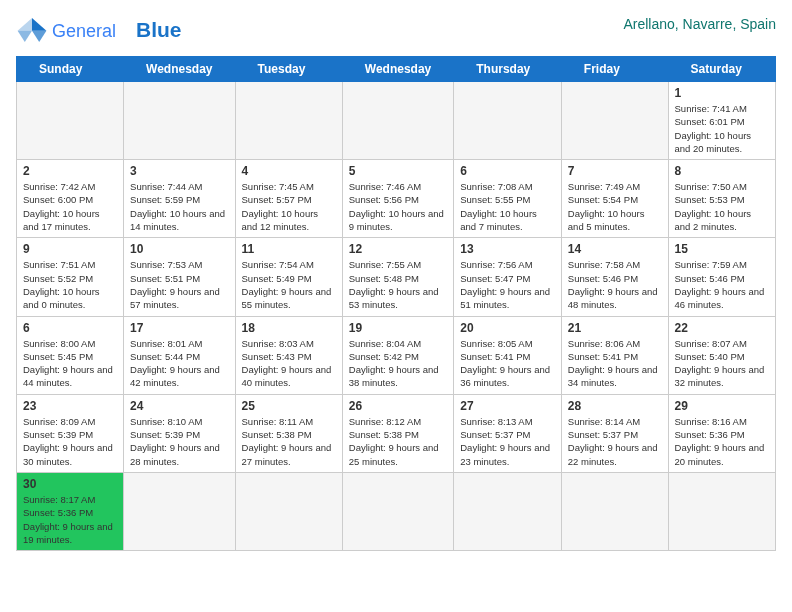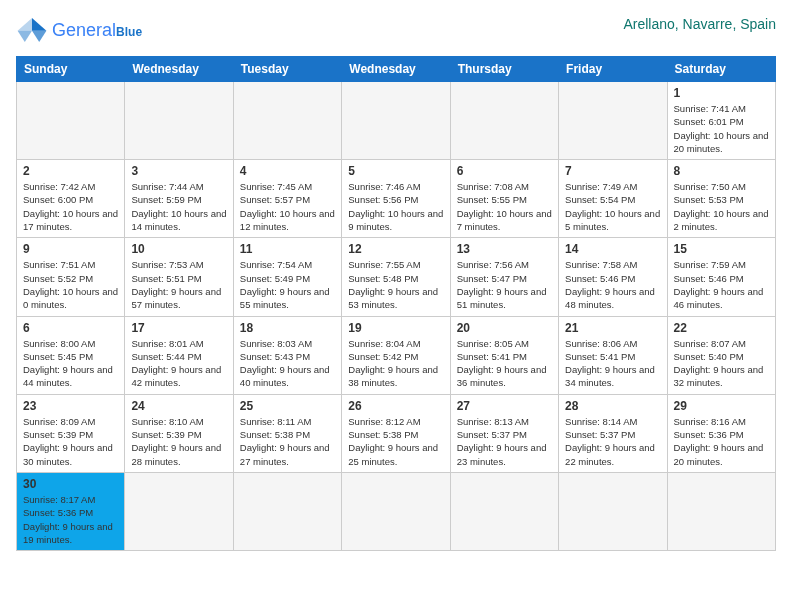--- a/index.html
+++ b/index.html
@@ -41,21 +41,21 @@
       width: 100%;
       border-collapse: collapse;
       border: 1px solid #ccc;
     }
     .calendar th {
       background: #1a73c8;
       color: #fff;
       font-size: 12px;
       font-weight: bold;
       text-align: left;
-      padding: 5px 7px;
+      padding: 5px 22px;
       border: 1px solid #1a73c8;
     }
     .calendar td {
       vertical-align: top;
       border: 1px solid #ccc;
       padding: 4px 6px;
       font-size: 10px;
       color: #333;
       background: #fff;
       width: 108px;
@@ -72,36 +72,36 @@
     }
     .day-info {
       font-size: 9.5px;
       line-height: 1.4;
       color: #333;
     }
     .last-row td {
       background: #f5f5f5;
     }
     .last-row td.has-data {
-      background: #0ea5e9;
+      background: #22c55e;
     }
   </style>
 </head>
 <body>
 
 <div class="header">
   <div class="logo">
     <svg class="logo-icon" viewBox="0 0 40 34" xmlns="http://www.w3.org/2000/svg">
       <polygon points="20,2 38,18 20,18" fill="#1a73c8"></polygon>
       <polygon points="20,18 38,18 29,32" fill="#1a73c8" opacity="0.7"></polygon>
       <polygon points="2,18 20,18 11,32" fill="#1a73c8" opacity="0.5"></polygon>
       <polygon points="2,18 20,2 20,18" fill="#1a73c8" opacity="0.3"></polygon>
     </svg>
     <div>
-      <span style="font-size:18px;color:#3b82f6;">General</span><span style="font-size:12px;color:#1a73c8;font-weight:bold;">Blue</span>
+      <span style="font-size:18px;color:#3b82f6;">General</span><span style="font-size:21px;color:#1a73c8;font-weight:bold;padding-left:20px;">Blue</span>
     </div>
   </div>
   <div class="title-block">
     <div class="subtitle">Arellano, Navarre, Spain</div>
   </div>
 </div>
 
 <table class="calendar">
   <thead>
     <tr>

